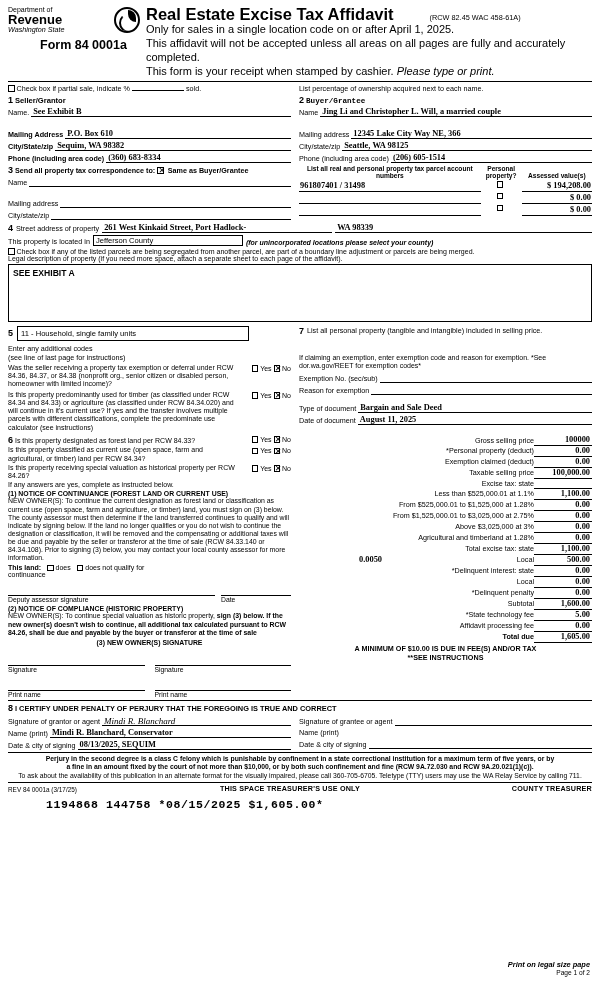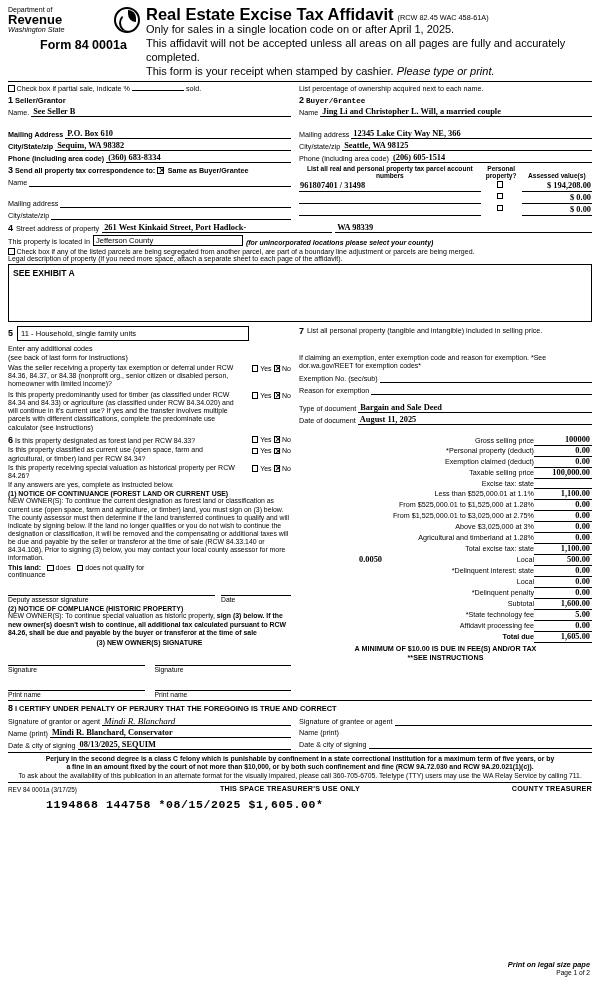--- a/index.html
+++ b/index.html
@@ -29,21 +29,21 @@
   .logo-swirl:after{
     content:""; position:absolute; left:3px; top:4px; width:16px; height:16px;
     border:2.2px solid #000; border-radius:50%; border-top-color:transparent; border-right-color:transparent;
   }
   .logo-swirl:before{
     content:""; position:absolute; right:2px; top:1px; width:8px; height:12px;
     background:#000; border-radius:0 8px 0 8px;
   }
   .formno { font-size:12.5px; font-weight:bold; margin-top:4px;padding-left:32px; }
   .hdr-right { flex:1; padding-left:6px; }
-  .title { font-size:16.5px; font-weight:bold; line-height:1.05; display:flex; align-items:flex-end; }
+  .title { font-size:16.5px; font-weight:bold; line-height:1.05; display:flex; align-items:flex-end;gap:32px; }
   .title .rcw { font-size:7.3px; font-weight:normal; margin-left:4px; margin-bottom:1.5px; }
   .subl { font-size:11px; line-height:1.26; }
   .subl i { font-style:italic; }
 
   
   .num { font-weight:bold; font-size:9px; }
   .chk { display:inline-block; width:7px; height:7px; border:1px solid #000; vertical-align:-1px; margin-right:2px; }
   .chk.sm { width:6.5px; height:6.5px; }
   .ul { border-bottom:1px solid #000; display:inline-block; }
   .hand { font-family:"Liberation Serif", serif; font-weight:bold; font-size:8.4px; }
@@ -134,21 +134,21 @@
       <div class="partial">List percentage of ownership acquired next to each name.</div>
     </div>
   </div>
 
   <div class="row2" style="margin-top:1px;">
     <div class="colL">
       <div><span class="num">1</span>
         <span style="font-weight:bold;font-size:7.6px;">Seller/Grantor</span></div>
       <div class="inl">
           <span class="lbl">Name.</span>
-        <span class="grow hand">See Seller B</span>
+        <span class="grow hand">See Exhibit B</span>
         </div>
       <div style="height:10px;"></div>
       <div class="inl">
           <span class="lbl" style="font-weight:bold;">Mailing Address</span>
         <span class="grow hand">P.O. Box 610</span>
         </div>
       <div class="inl">
           <span class="lbl" style="font-weight:bold;">City/State/zip</span>
         <span class="grow hand">Sequim, WA 98382</span>
         </div>
@@ -251,21 +251,21 @@
     <div class="legalbox">SEE EXHIBIT A</div>
   </div>
 
   <div class="row2" style="margin-top:4px;">
     <div class="colL">
       <div style="display:flex;align-items:center;gap:4px;">
         <span class="num">5</span>
         <span class="usebox">11 - Household, single family units</span>
       </div>
       <div style="margin-top:3px;font-size:7.2px;">Enter any additional codes</div>
-      <div style="font-size:7.2px;">(see back of last form for instructions)</div>
+      <div style="font-size:7.2px;">(see line of last page for instructions)</div>
 
       <div class="qrow" style="margin-top:2px;">
         <div class="qtext">Was the seller receiving a property tax exemption or deferral under RCW 84.36, 84.37, or 84.38 (nonprofit org., senior citizen or disabled person, homeowner with limited income)?</div>
         <div class="qyn">
           <span class="chk sm"></span>Yes
           <span class="chk sm" style="position:relative;"><span style="position:absolute;left:0.3px;top:-2.2px;font-size:8px;">✕</span></span>No
         </div>
       </div>
 
       <div class="qrow" style="margin-top:2px;">

